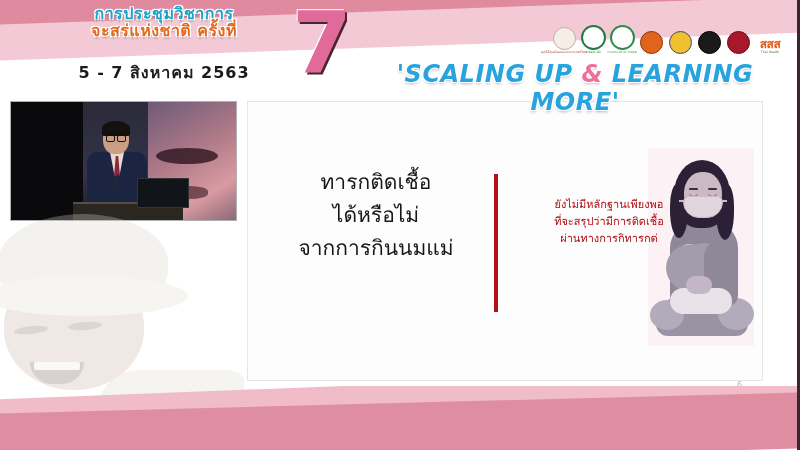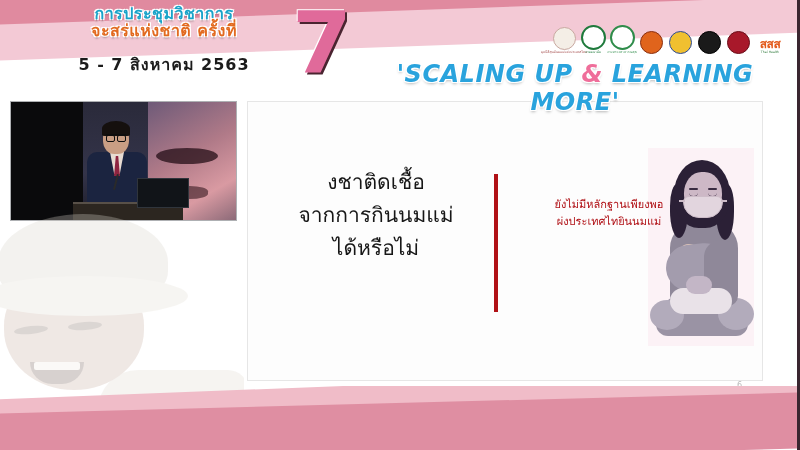--- a/index.html
+++ b/index.html
@@ -18,21 +18,21 @@
               transform:rotate(-2.0deg);transform-origin:left center;}
   #band-white{top:62px;height:60px;background:#ffffff;
               transform:rotate(-2.0deg);transform-origin:left center;}
 
   #conf-title-block{position:absolute;left:24px;top:6px;width:280px;text-align:center;z-index:6;}
   .thai-title{font-family:"DejaVu Sans","Liberation Sans",sans-serif;font-weight:bold;
               color:#19a3c9;font-size:16px;line-height:1.05;letter-spacing:.5px;
               text-shadow:-1.2px -1.2px 0 #fff,1.2px -1.2px 0 #fff,-1.2px 1.2px 0 #fff,1.2px 1.2px 0 #fff,
                            0 2px 2px rgba(0,0,0,.35);}
   .thai-title.line2{color:#e26a1f;}
-  #conf-date{margin-top:12px;font-weight:bold;font-size:16px;color:#1b1b1b;letter-spacing:1px;}
+  #conf-date{margin-top:20px;font-weight:bold;font-size:16px;color:#1b1b1b;letter-spacing:1px;}
 
   #big-seven{position:absolute;left:292px;top:0px;z-index:7;
              font-size:86px;font-weight:bold;line-height:1;color:#e06a9a;
              text-shadow:2px 2px 0 #4a2430, -1px -1px 0 #fff;}
 
   #logo-row{position:absolute;right:12px;top:24px;display:flex;gap:5px;align-items:flex-end;z-index:8;}
   .logo{width:24px;height:30px;display:flex;flex-direction:column;align-items:center;justify-content:flex-end;}
   .logo .disc{width:21px;height:21px;border-radius:50%;display:block;}
   .logo .cap{font-size:3.3px;line-height:1.05;margin-top:1px;text-align:center;white-space:nowrap;}
   .l1 .disc{background:#f4eee6;border:1px solid #c8a8a0;}
@@ -241,30 +241,31 @@
     <div class="wm-hat-brim"></div>
     <div class="wm-eye e1"></div>
     <div class="wm-eye e2"></div>
     <div class="wm-mouth"></div>
     <div class="wm-teeth"></div>
   </div>
 
   <div id="card"></div>
 
   <div id="q-text">
-    <span class="ln">งชาติดเชื้อ</span>
+    <span class="ln">ทารกติดเชื้อ</span>
+    <span class="ln">ได้หรือไม่</span>
     <span class="ln">จากการกินนมแม่</span>
-    <span class="ln">ได้หรือไม่</span>
   </div>
 
   <div id="red-rule"></div>
 
   <div id="a-text">
     <span class="ln">ยังไม่มีหลักฐานเพียงพอ</span>
-    <span class="ln">ผ่งประเทศไทยินนมแม่</span>
+    <span class="ln">ที่จะสรุปว่ามีการติดเชื้อ</span>
+    <span class="ln">ผ่านทางการกิทารกต่</span>
   </div>
 
   <div id="illus">
     <div class="il-lap"></div>
     <div class="il-knee-l"></div>
     <div class="il-knee-r"></div>
     <div class="il-torso"></div>
     <div class="il-hairside-l"></div>
     <div class="il-hairside-r"></div>
     <div class="il-hair"></div>

